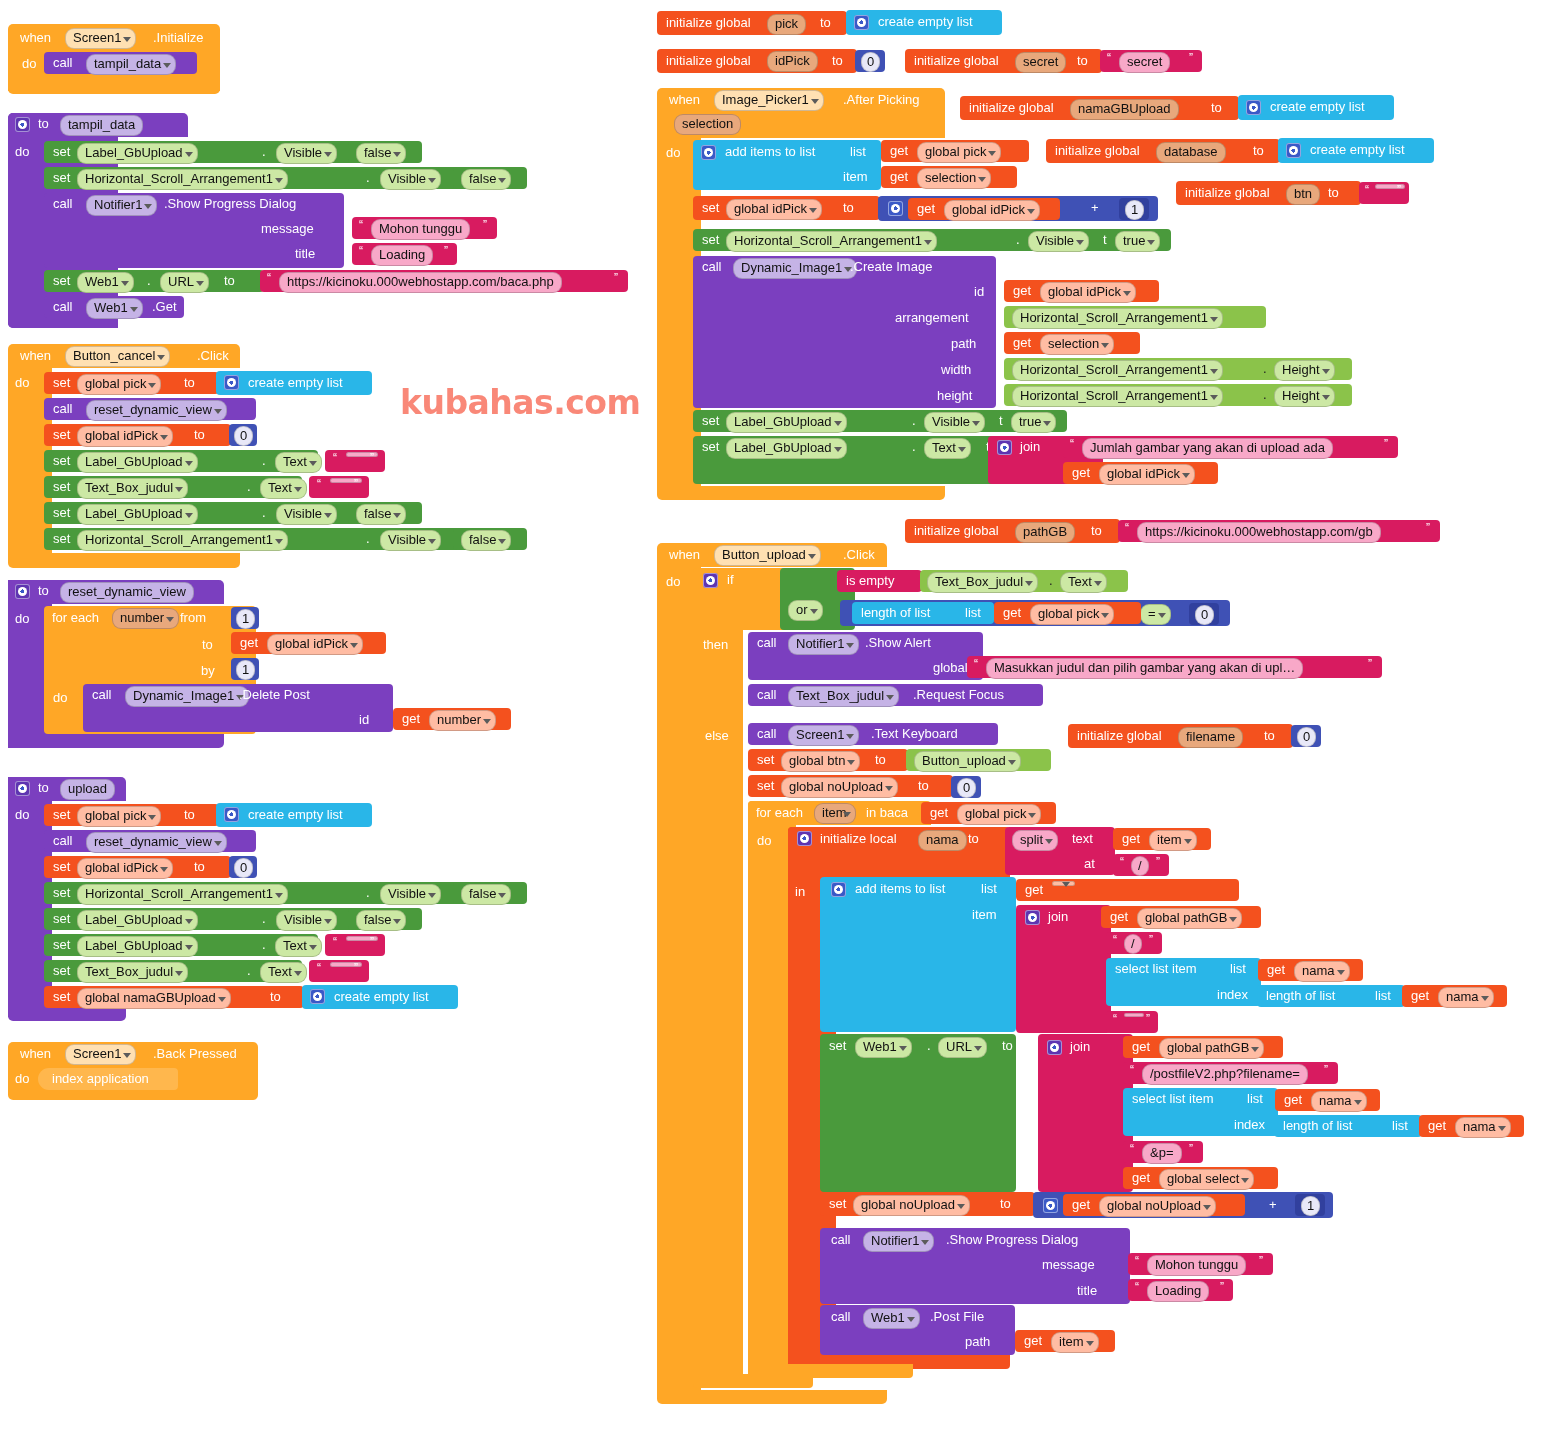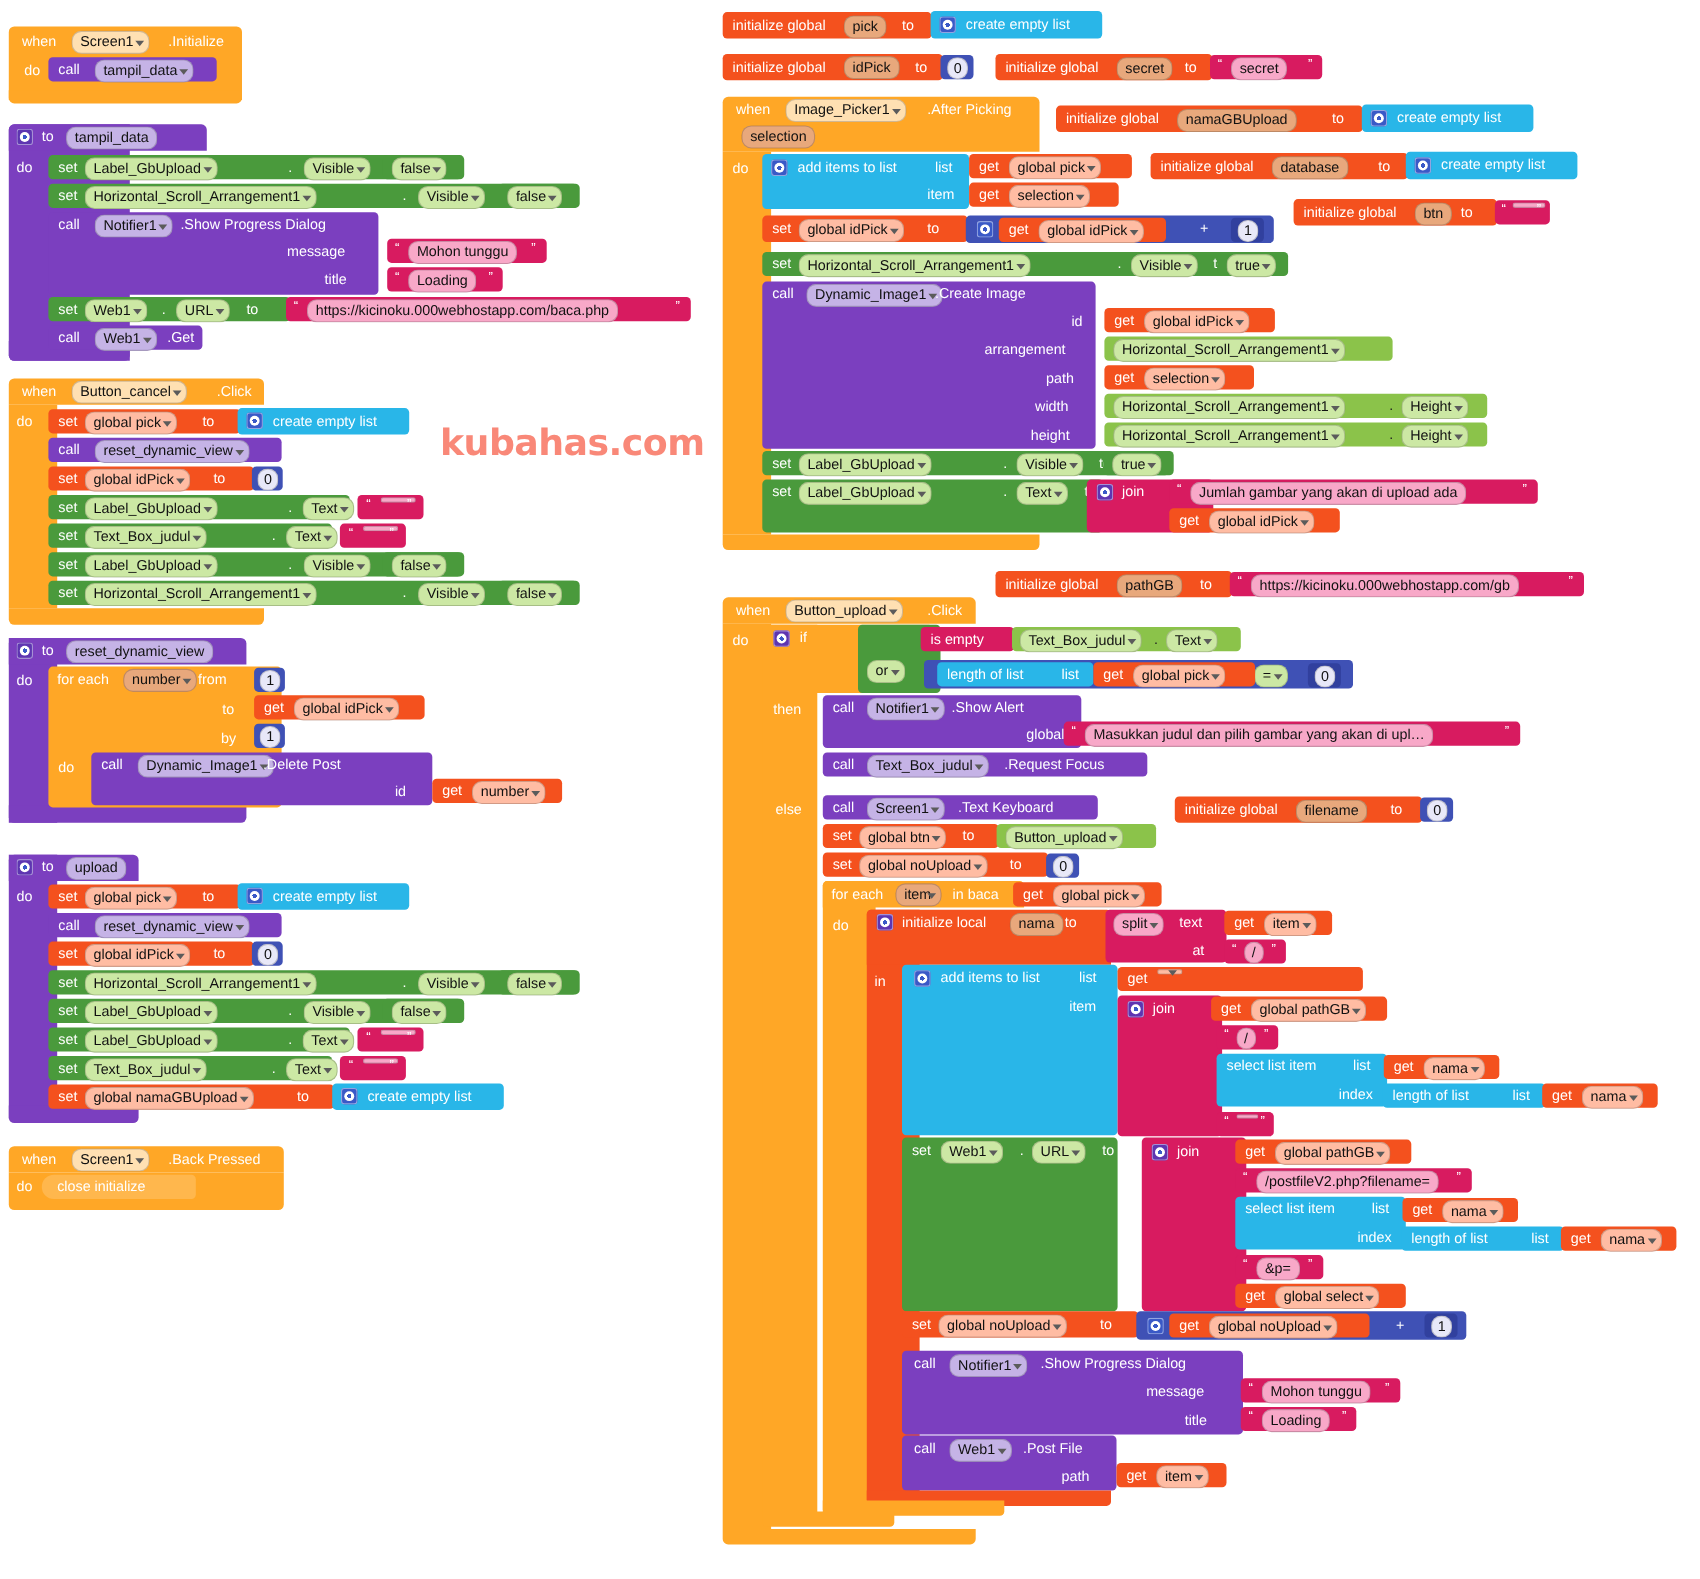--- a/index.html
+++ b/index.html
@@ -364,21 +364,21 @@
 
 <div class="blk c-event" style="left:8px;top:1042px;width:250px;height:24px;border-radius:5px 5px 0 0;">
   <span class="lbl" style="position:absolute;left:12px;top:4px;">when</span>
   <span class="fld f-evt" style="position:absolute;left:57px;top:2px;">Screen1</span>
   <span class="lbl" style="position:absolute;left:145px;top:4px;">.Back Pressed</span>
 </div>
 <div class="blk c-event" style="left:8px;top:1066px;width:250px;height:34px;border-radius:0 0 5px 5px;">
   <span class="lbl" style="position:absolute;left:7px;top:5px;">do</span>
 </div>
 <div class="blk c-ctrl" style="left:38px;top:1068px;width:140px;height:22px;border-radius:11px 4px 4px 11px;background:#FFB74D;">
-  <span class="lbl" style="position:absolute;left:14px;top:3px;">close initialize</span>
+  <span class="lbl" style="position:absolute;left:14px;top:3px;">index application</span>
 </div>
 
 <div class="blk c-var" style="left:657px;top:11px;width:190px;height:24px;border-radius:4px;">
   <span class="lbl" style="position:absolute;left:9px;top:4px;">initialize global</span>
   <span class="fld f-local nodrop" style="position:absolute;left:110px;top:3px;">pick</span>
   <span class="lbl" style="position:absolute;left:163px;top:4px;">to</span>
 </div>
 <div class="blk c-list" style="left:846px;top:10px;width:156px;height:25px;border-radius:4px;">
   <span class="gear" style="position:absolute;left:8px;top:5px;"></span>
   <span class="lbl" style="position:absolute;left:32px;top:4px;">create empty list</span>

